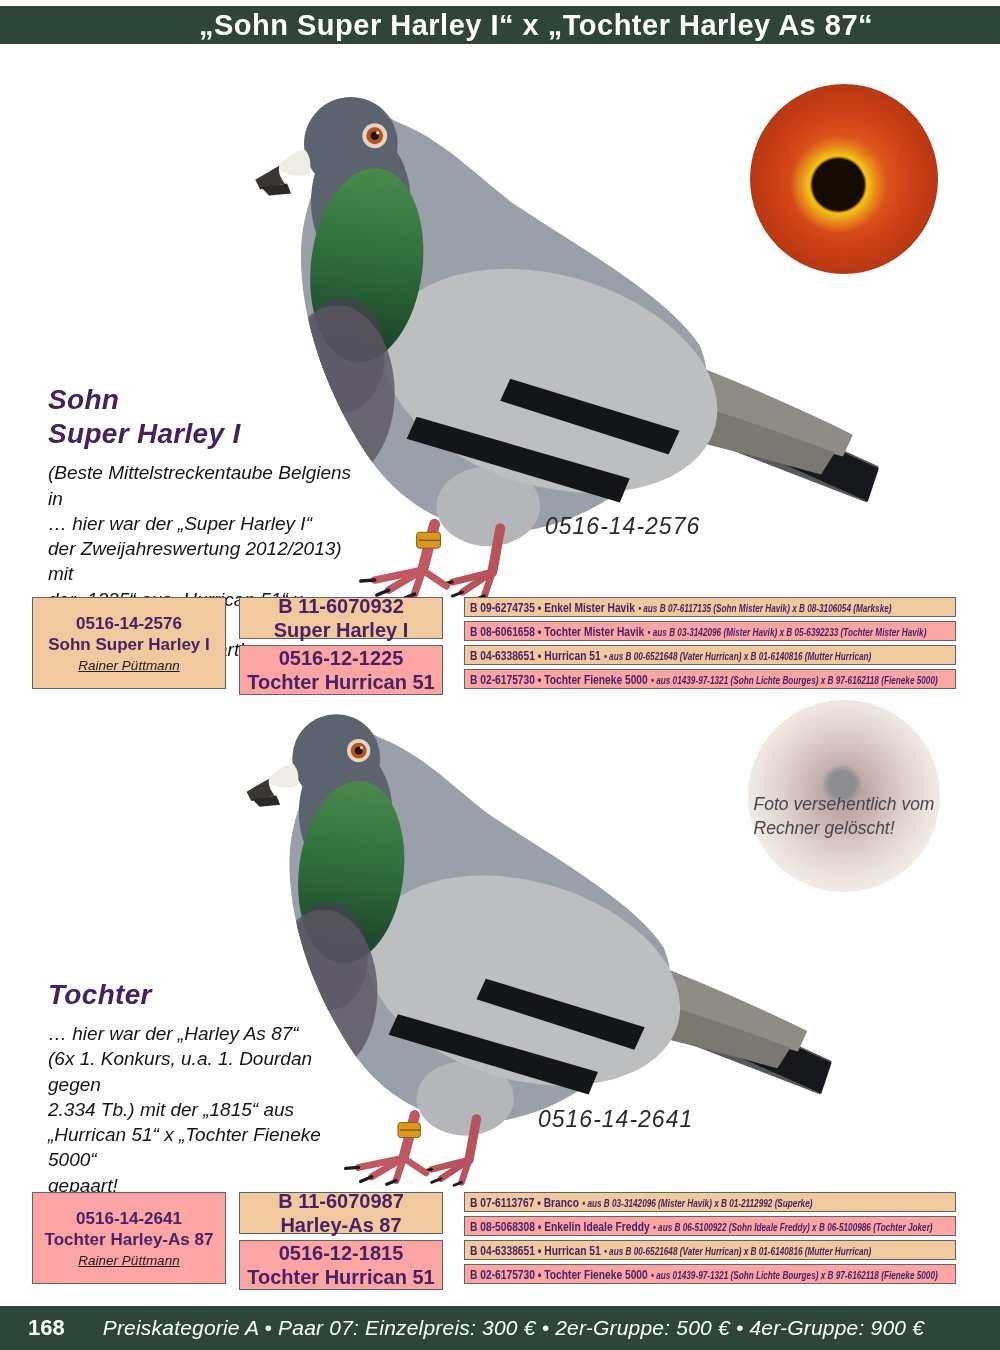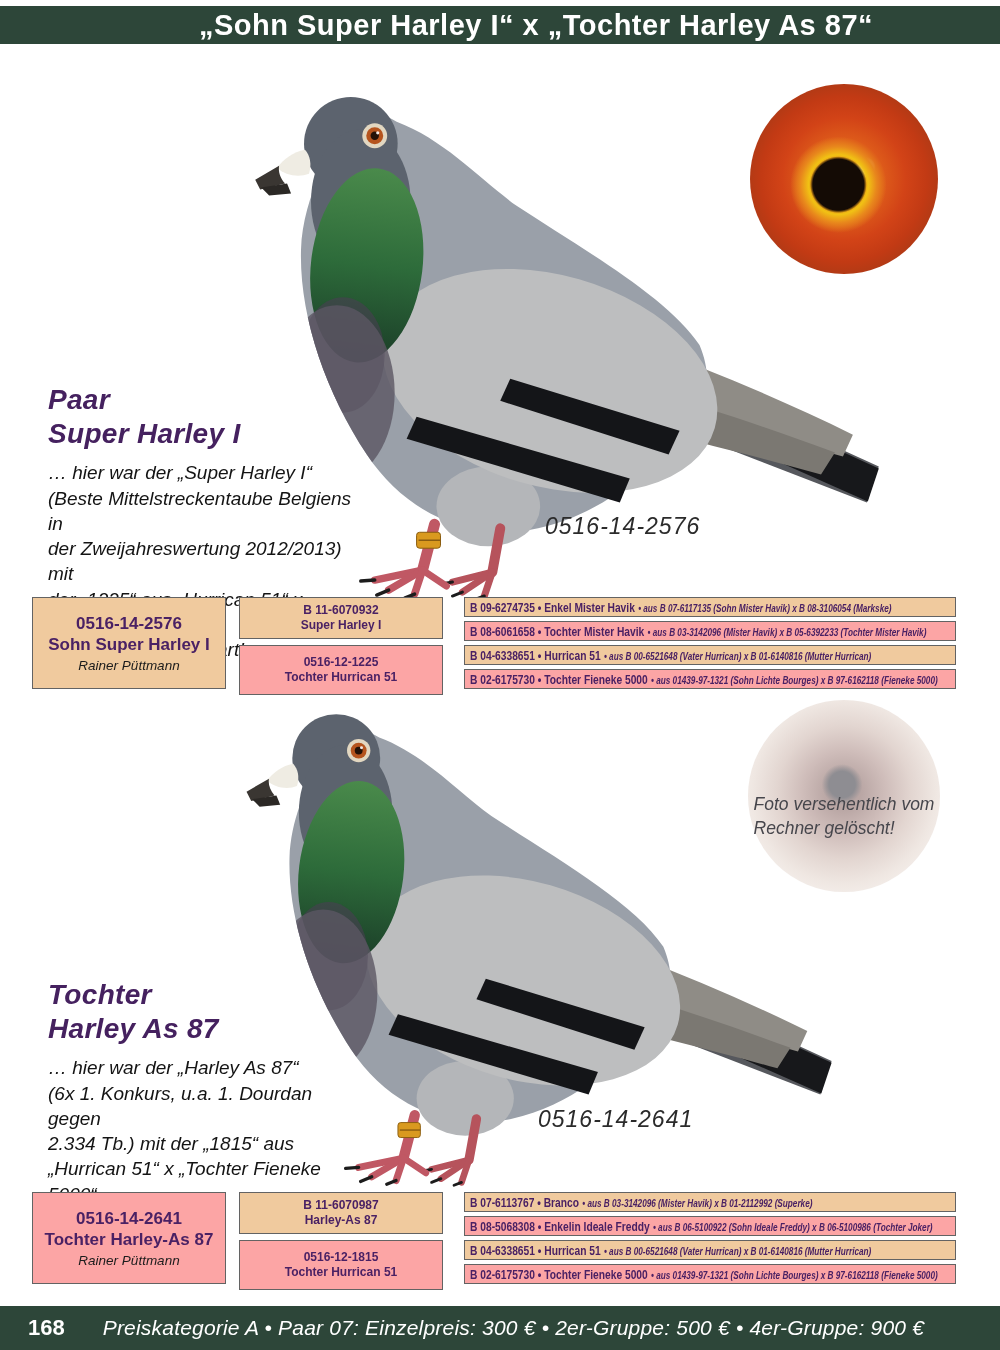--- a/index.html
+++ b/index.html
@@ -66,25 +66,25 @@
   .pedigree-1{top:597px;}
   .pedigree-2{top:1192px;}
   .cell{
     position:absolute;box-sizing:border-box;border:1px solid #636363;
     display:flex;flex-direction:column;align-items:center;justify-content:center;text-align:center;
   }
   .tan{background:#f0ca9e;}
   .cream{background:#fca5a5;}
   .subject-cell{left:0;top:0;width:194px;height:92px;}
   .ped-ring,.ped-name{color:#4a2164;font-weight:bold;font-size:17px;line-height:1.25;}
-  .ped-owner{color:#1c1c1c;font-style:italic;font-size:13.5px;margin-top:3px;}
+  .ped-owner{color:#1c1c1c;font-style:italic;font-size:13.5px;margin-top:3px;text-decoration:underline;}
   .parent-cell{left:207px;width:204px;height:42px;}
   .sire-cell{top:0;}
   .dam-cell{top:48px;height:50px;}
-  .parent-cell .ped-ring,.parent-cell .ped-name{font-size:12px;line-height:1.22;}
+  .parent-cell .ped-ring,.parent-cell .ped-name{font-size:20px;line-height:1.22;}
   .gp-col{position:absolute;left:416px;top:0;width:492px;height:92px;}
   .gp-row{
     position:absolute;left:16px;width:492px;height:20px;box-sizing:border-box;border:1px solid #636363;
     display:flex;align-items:center;overflow:hidden;padding-left:5px;
   }
   .gp-row-0{top:0;}.gp-row-1{top:24px;}.gp-row-2{top:48px;}.gp-row-3{top:72px;}
   .gp-inner{white-space:nowrap;transform:scaleX(.82);transform-origin:0 50%;}
   .gp-label{color:#4a2164;font-weight:bold;font-size:12.5px;}
   .gp-detail{color:#4a2164;font-weight:bold;font-style:italic;font-size:10px;margin-left:4px;}
 </style>
@@ -168,26 +168,26 @@
 
     <rect x="168" y="450" width="24" height="16" rx="3" fill="#d9991f" stroke="#8a5c10" stroke-width="1"></rect>
     <line x1="170" y1="458" x2="192" y2="458" stroke="#8a5c10" stroke-width="1.5"></line>
   </g>
 </svg>
 
 <div class="eye-photo"></div>
 
 <div class="bird-text bird-text-1">
   <div class="bird-title">
-    <div>Paar</div>
+    <div>Sohn</div>
     <div>Super Harley I</div>
   </div>
   <div class="bird-desc">
+    <div>(Beste Mittelstreckentaube Belgiens in</div>
     <div>… hier war der „Super Harley I“</div>
-    <div>(Beste Mittelstreckentaube Belgiens in</div>
     <div>der Zweijahreswertung 2012/2013) mit</div>
     <div>der „1225“ aus „Hurrican 51“ x „Tochter</div>
     <div>Fieneke 5000“ gepaart!</div>
   </div>
 </div>
 
 <div class="ring-label ring-label-1">0516-14-2576</div>
 
 <div class="pedigree pedigree-1">
   <div class="cell subject-cell tan">
@@ -226,21 +226,20 @@
 <div class="photo-placeholder">
   <div class="placeholder-text">
     <div>Foto versehentlich vom</div>
     <div>Rechner gelöscht!</div>
   </div>
 </div>
 
 <div class="bird-text bird-text-2">
   <div class="bird-title">
     <div>Tochter</div>
-    <div>Harley As 87</div>
   </div>
   <div class="bird-desc">
     <div>… hier war der „Harley As 87“</div>
     <div>(6x 1. Konkurs, u.a. 1. Dourdan gegen</div>
     <div>2.334 Tb.) mit der „1815“ aus</div>
     <div>„Hurrican 51“ x „Tochter Fieneke 5000“</div>
     <div>gepaart!</div>
   </div>
 </div>
 

